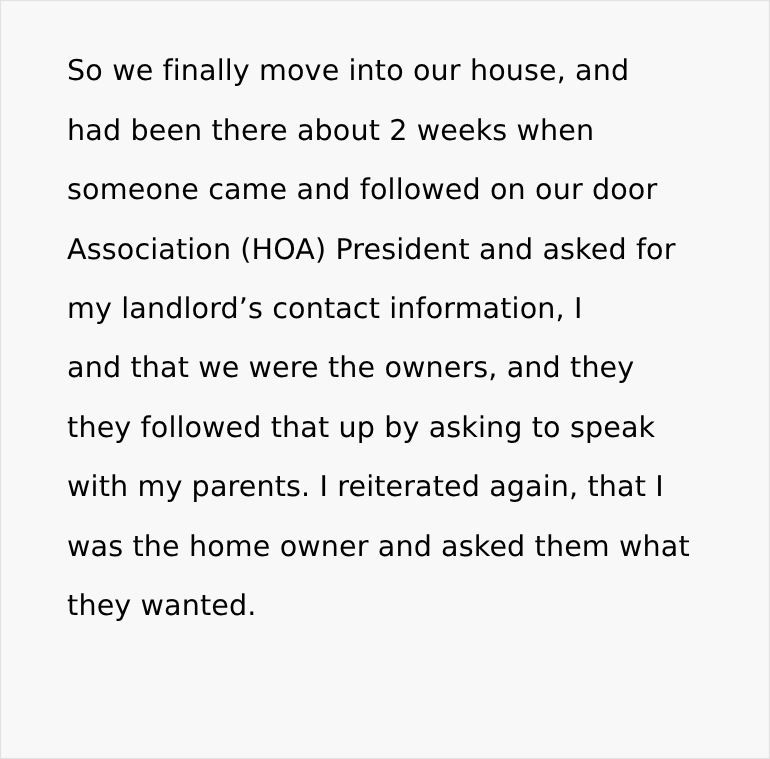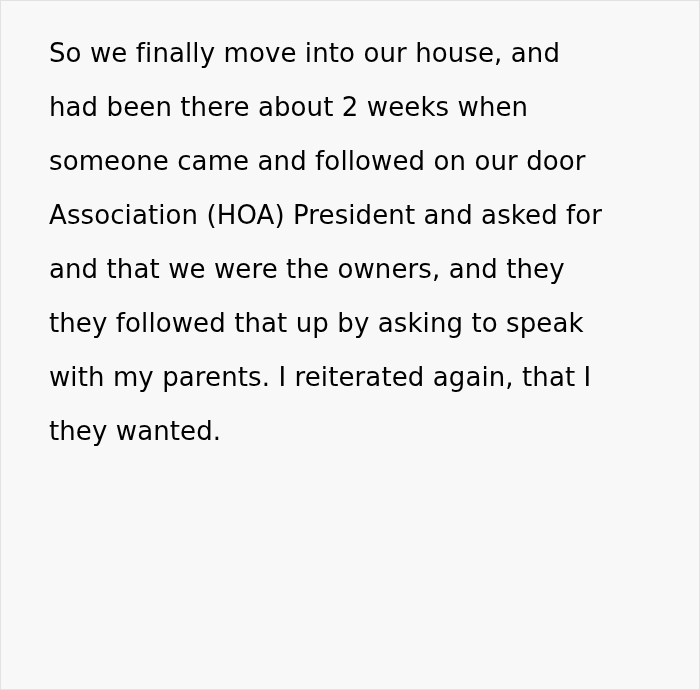--- a/index.html
+++ b/index.html
@@ -14,39 +14,41 @@
       background: #f8f8f8;
       border: 1px solid #e2e2e2;
       position: relative;
       overflow: hidden;
     }
     .story {
       position: absolute;
       left: 44px;
       top: 21px;
       width: 640px;
-      margin: 4px;
+      margin: 16px;
       font-family: "DejaVu Sans", sans-serif;
       font-size: 26px;
       line-height: 54px;
       color: #000000;
       letter-spacing: 0.1px;
     }
     .line {
       display: block;
       white-space: nowrap;
     }
   </style>
 </head>
 <body>
 
 <div class="card">
   <p class="story">
     <span class="line">So we finally move into our house, and</span>
     <span class="line">had been there about 2 weeks when</span>
     <span class="line">someone came and followed on our door</span>
     <span class="line">Association (HOA) President and asked for</span>
+    <span class="line">my landlord’s contact information, I</span>
     <span class="line">and that we were the owners, and they</span>
     <span class="line">they followed that up by asking to speak</span>
     <span class="line">with my parents. I reiterated again, that I</span>
+    <span class="line">was the home owner and asked them what</span>
     <span class="line">they wanted.</span>
   </p>
 </div>
 
 </body></html>

